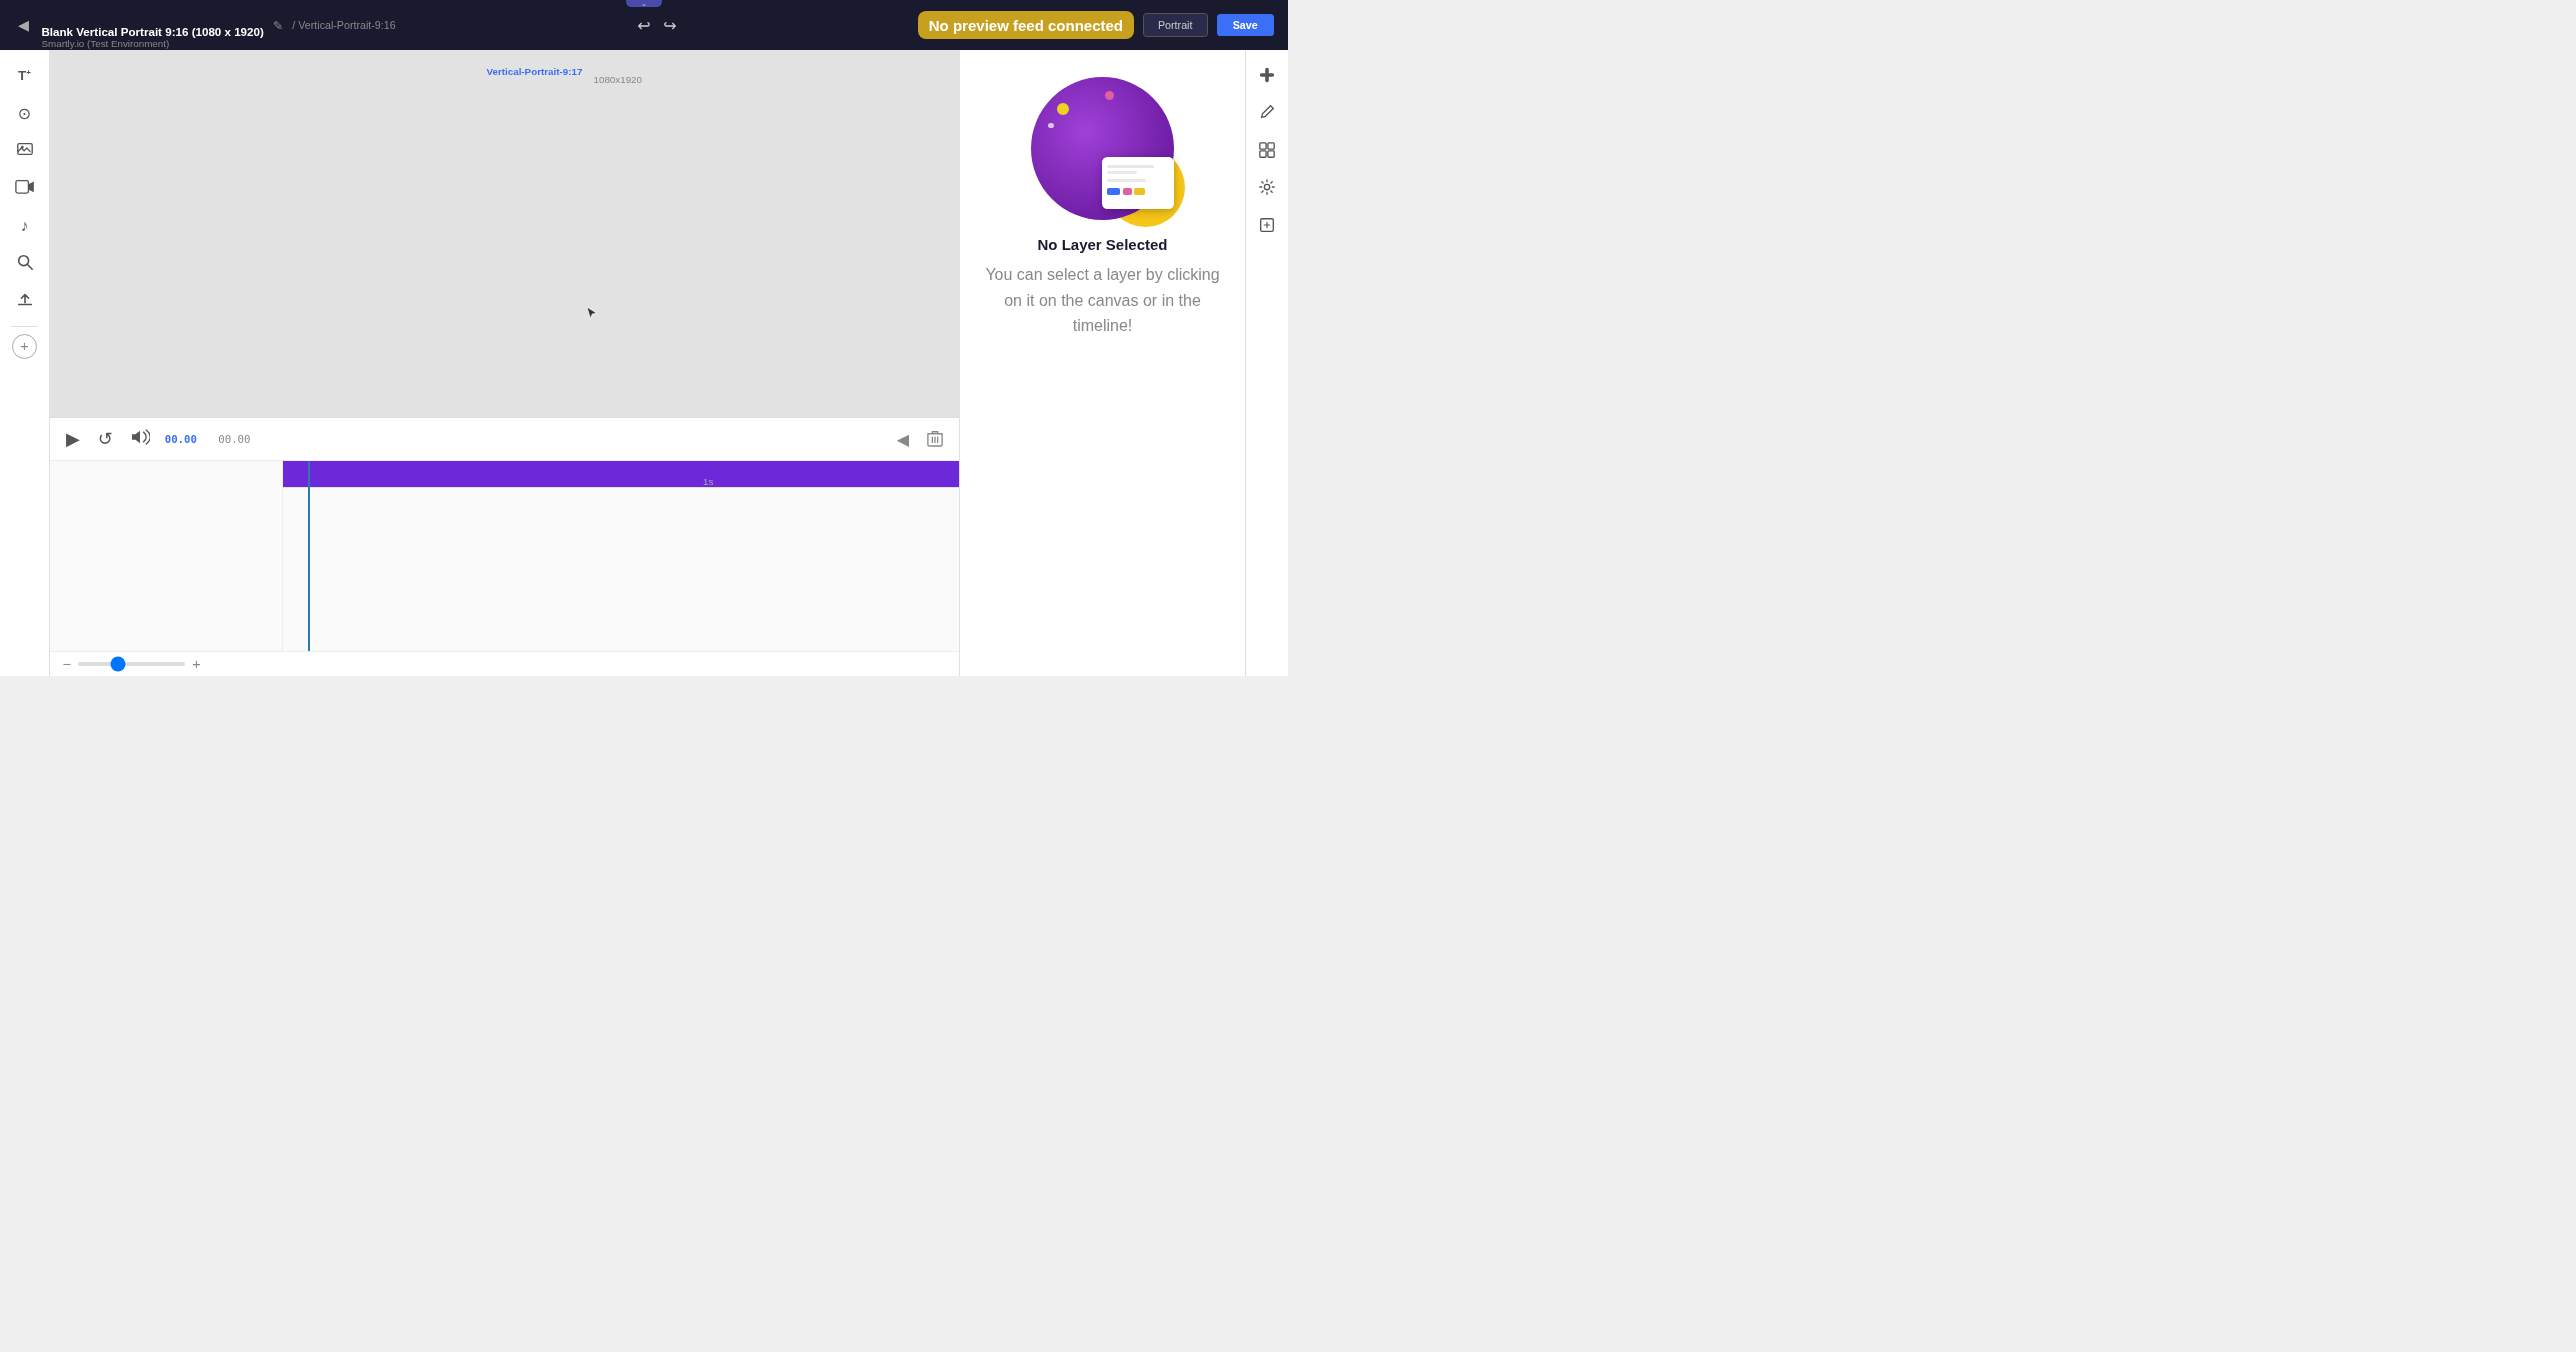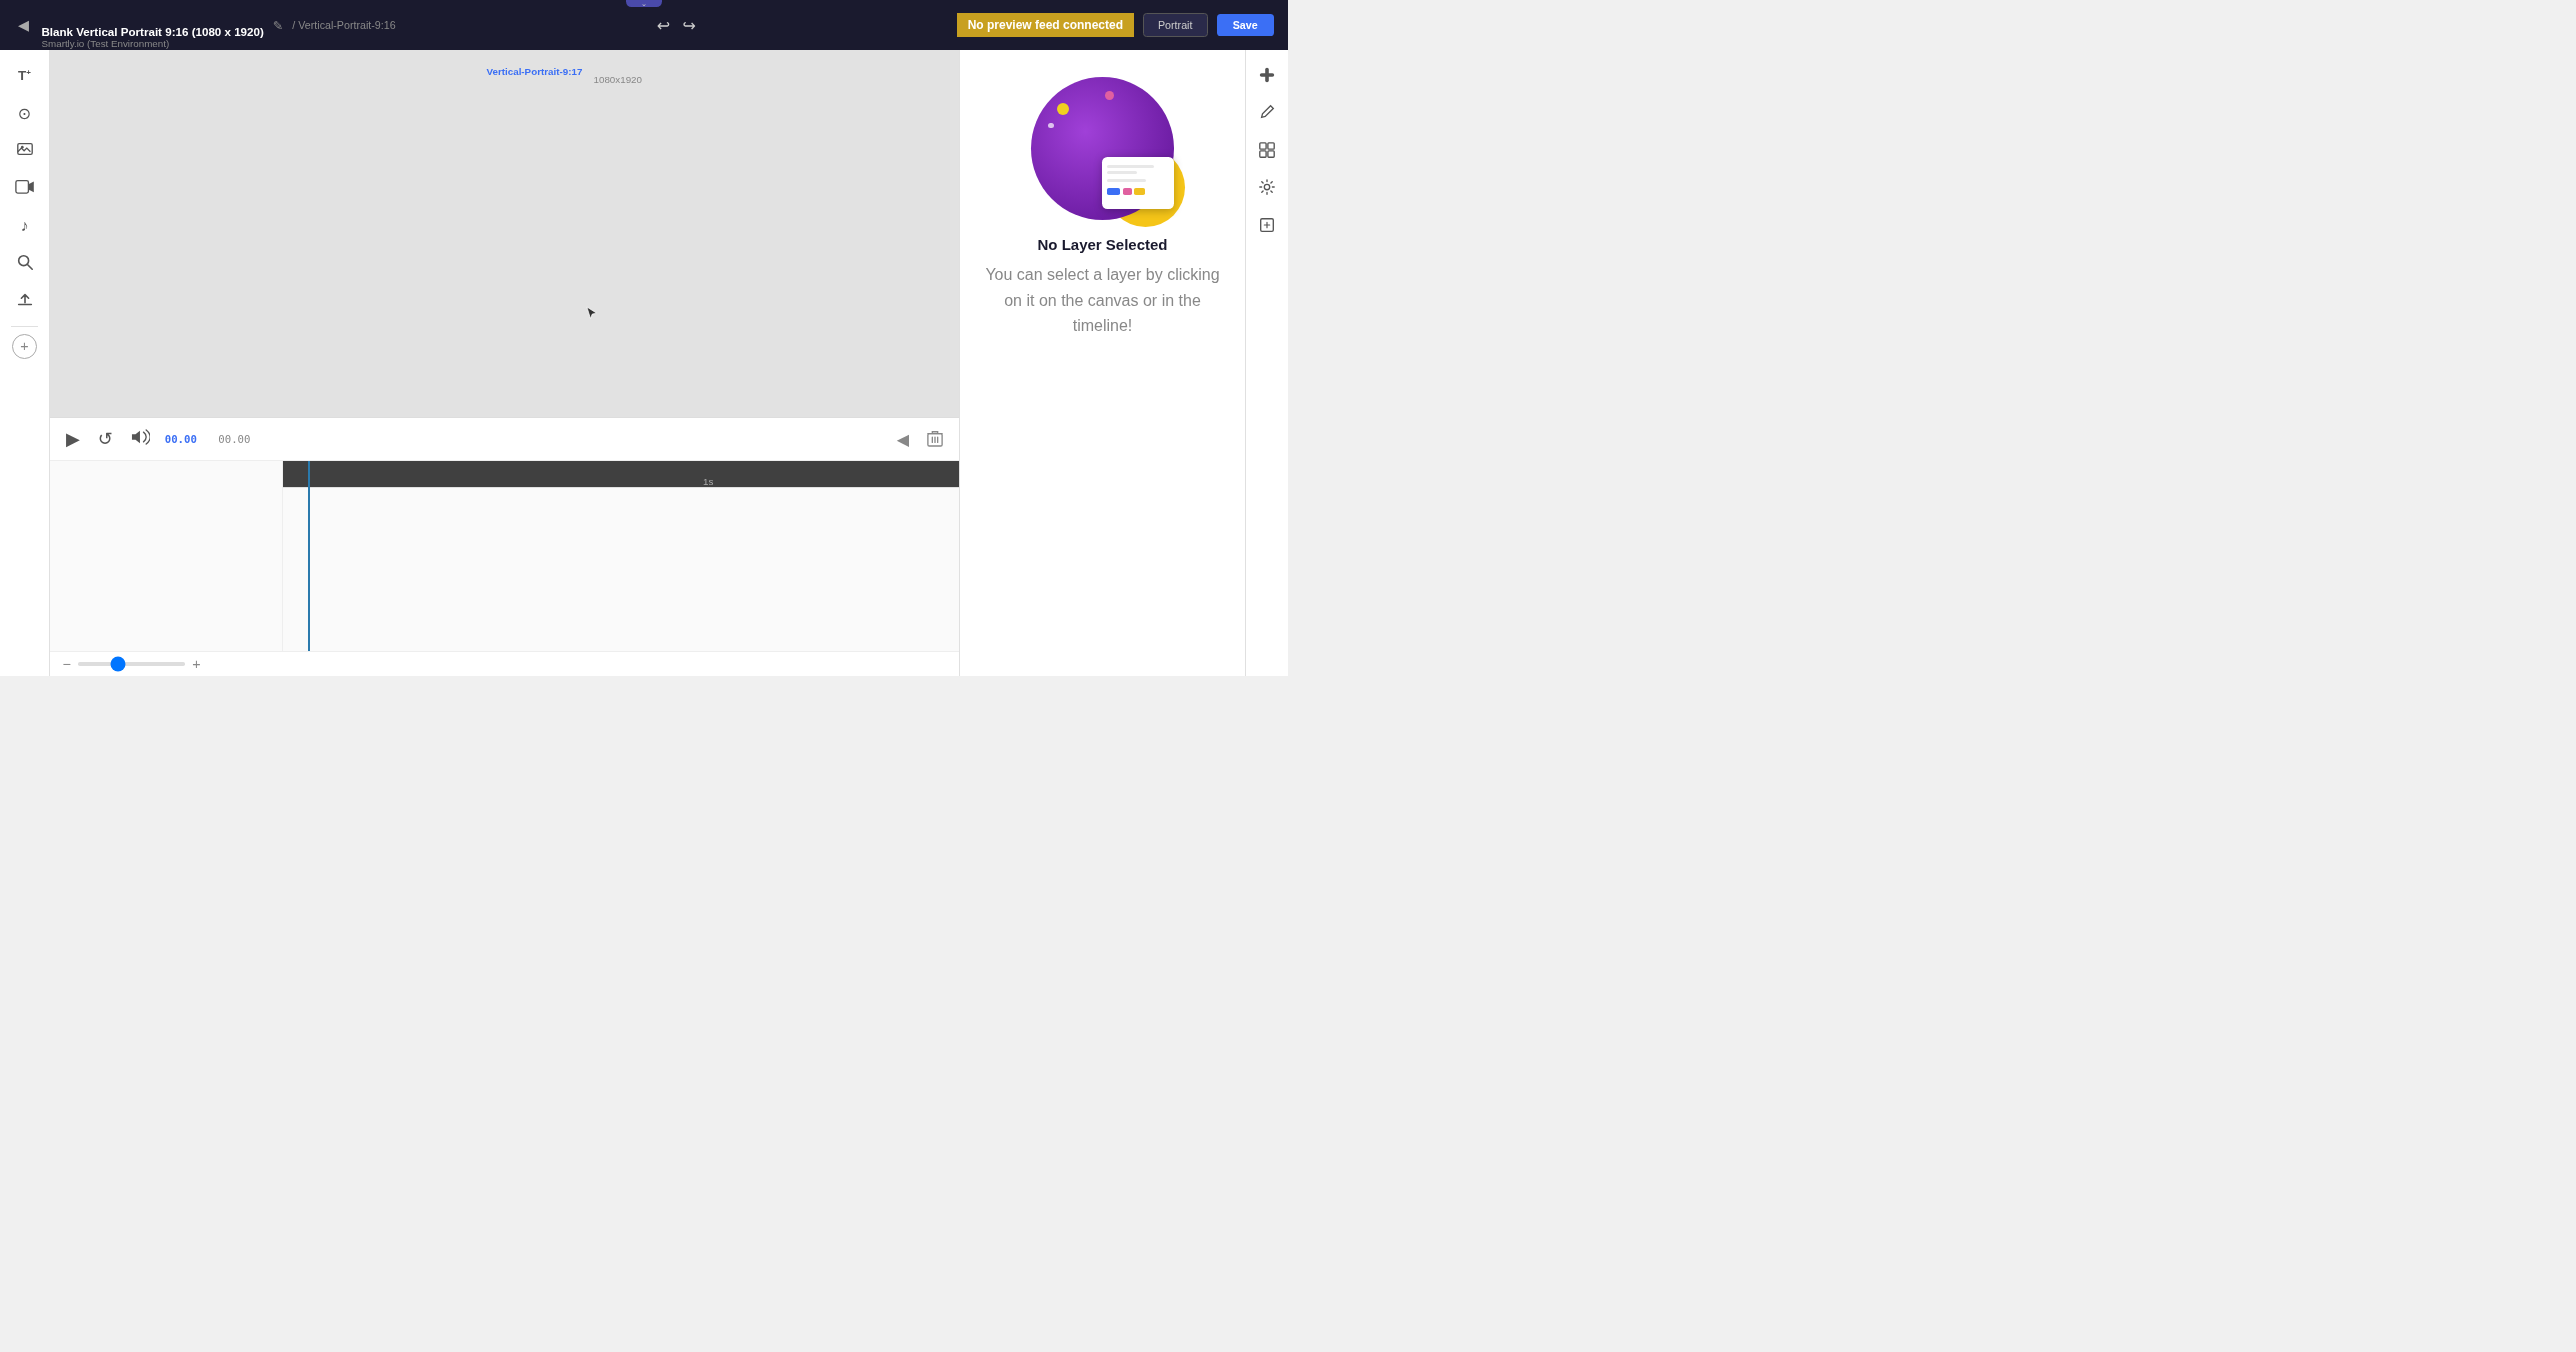--- a/index.html
+++ b/index.html
@@ -26,21 +26,21 @@
   </button>
 
   <span style="color:#888; font-size:10.7px;">/ Vertical-Portrait-9:16</span>
 
   <div style="flex:1; display:flex; align-items:center; justify-content:center; gap:12.5px;">
     <button style="background:none; border:none; color:#ccc; font-size:16px; cursor:pointer;">↩</button>
     <button style="background:none; border:none; color:#ccc; font-size:16px; cursor:pointer;">↪</button>
   </div>
 
   <div style="display:flex; align-items:center; gap:9px; margin-left:auto;">
-    <div style="background:#c8a020; color:#fff; font-size:12px; font-weight:600; padding:5.4px 10.7px; border-radius:0;">No preview feed connected</div>
+    <div style="background:#c8a020; color:#fff; font-size:15px; font-weight:600; padding:5.4px 10.7px; border-radius:8px;">No preview feed connected</div>
     <button style="background:#2a2a4a; color:#ccc; border:0.9px solid #555; padding:5.4px 14.3px; border-radius:3.6px; font-size:10.7px; cursor:pointer;">Portrait</button>
     <button style="background:#3b6ff5; color:#fff; border:none; padding:5.4px 16px; border-radius:3.6px; font-size:10.7px; font-weight:700; cursor:pointer;">Save</button>
   </div>
 </div>
 
 <div style="display:flex; height:calc(676px - 50px);">
 
   <div style="width:50px; background:#fff; border-right:0.9px solid #e0e0e0; display:flex; flex-direction:column; align-items:center; padding:9px 0; gap:3.6px; z-index:10;">
 
     <button style="width:34px; height:34px; display:flex; align-items:center; justify-content:center; border-radius:5.4px; cursor:pointer; font-size:13.4px; font-weight:700; color:#555; background:none; border:none;">
@@ -153,21 +153,21 @@
         </button>
       </div>
 
       <div style="display:flex; flex:1; overflow:hidden; position:relative;">
 
         <div style="width:233px; border-right:0.9px solid #eee; background:#fafafa; flex-shrink:0;">
         </div>
 
         <div style="flex:1; position:relative; background:#fafafa; overflow:hidden;">
 
-          <div style="height:27px; border-bottom:0.9px solid #e0e0e0; background:#404040; position:relative; display:flex; align-items:flex-end; padding-bottom:0;">
+          <div style="height:27px; border-bottom:0.9px solid #e0e0e0; background:#6d28d9; position:relative; display:flex; align-items:flex-end; padding-bottom:0;">
             <span style="position:absolute; left:420px; font-size:9.8px; color:#aaa;">1s</span>
           </div>
 
           <div style="position:absolute; top:0; left:25px; width:1.8px; height:100%; background:#2a7aad; z-index:5;">
             
           </div>
         </div>
       </div>
 
       <div style="height:25px; border-top:0.9px solid #eee; display:flex; align-items:center; padding:0 12.5px; gap:7.2px;">

